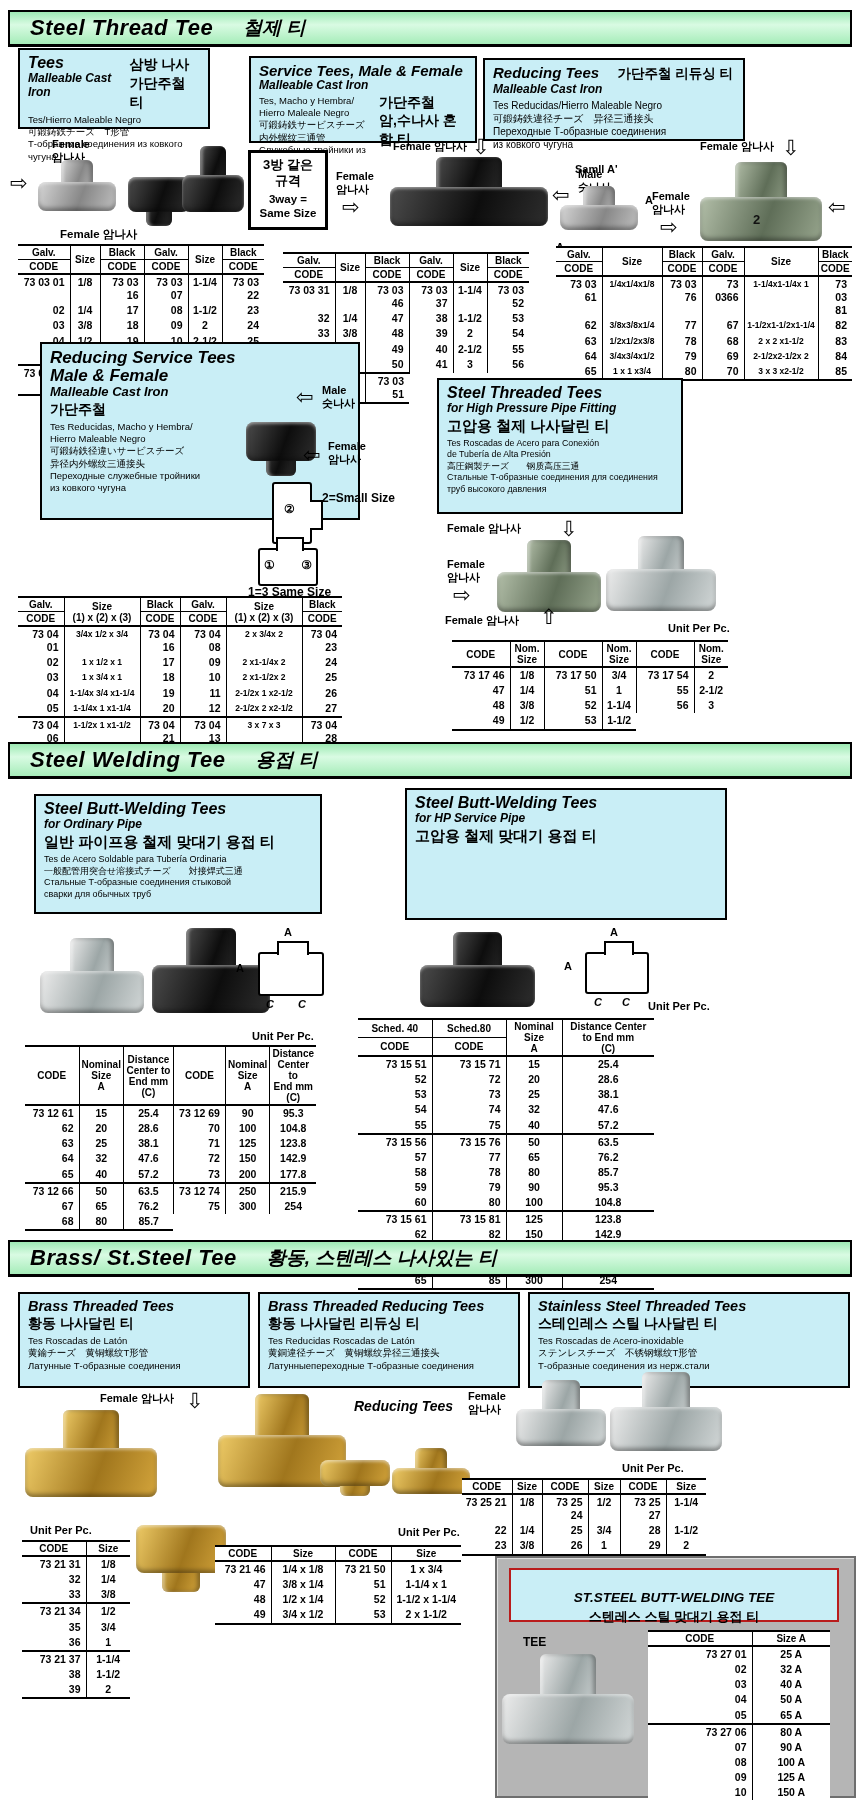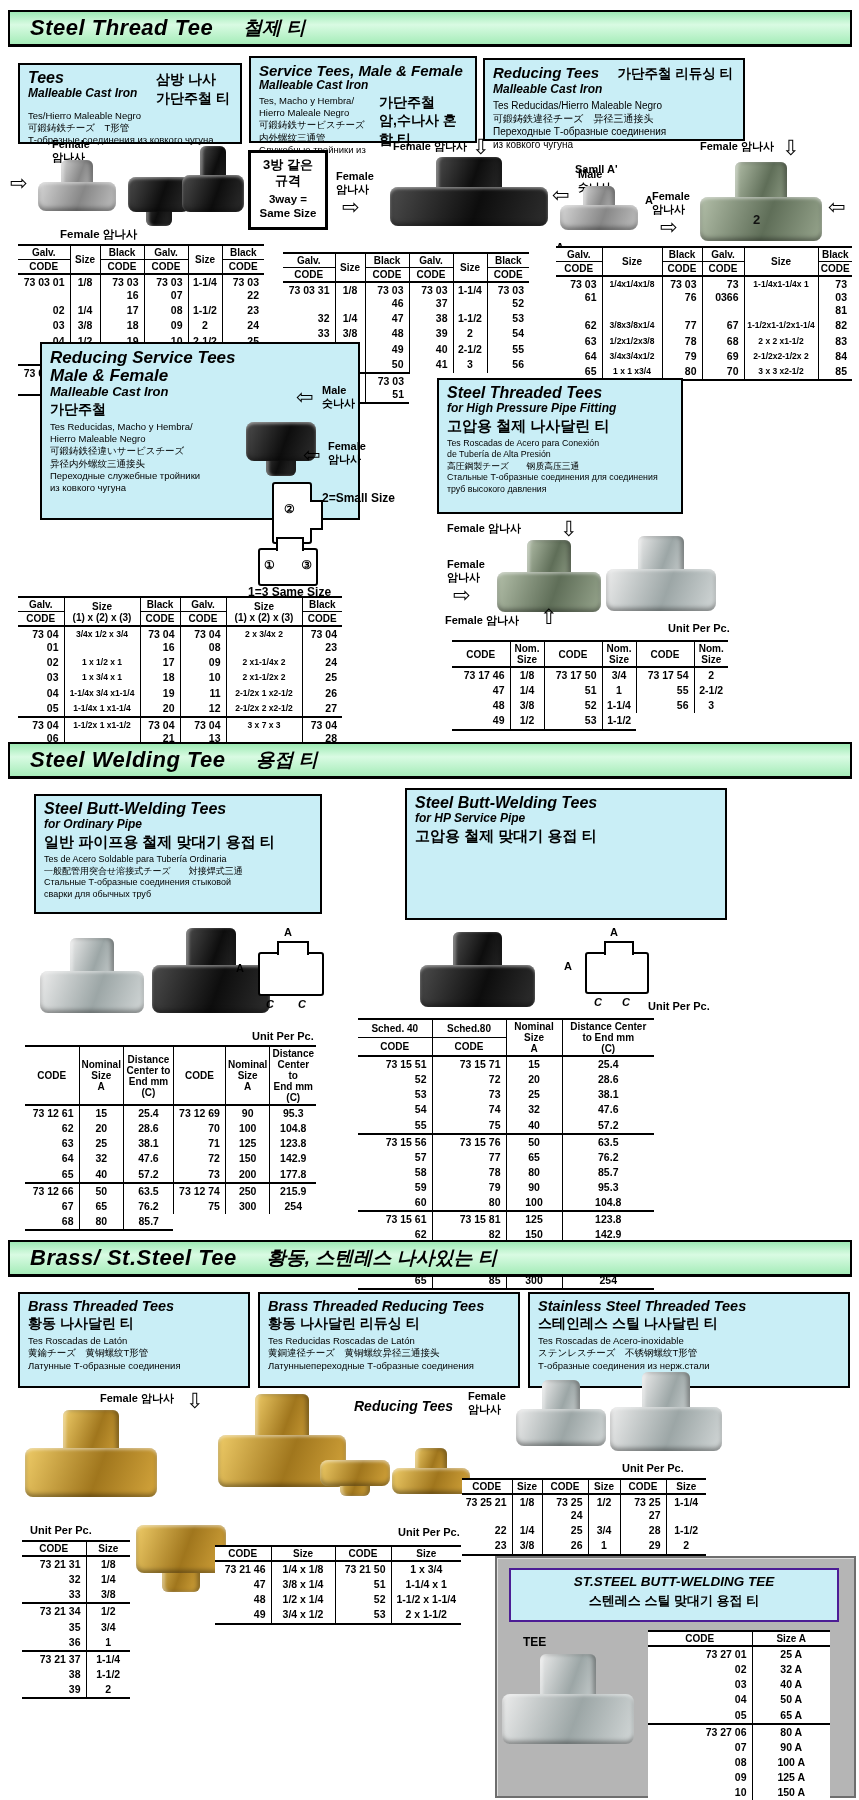--- a/index.html
+++ b/index.html
@@ -52,34 +52,34 @@
   
   .dgm{position:absolute;border:2px solid #000;border-radius:3px;background:#fff}
   .dgm .stem-t{position:absolute;left:28%;width:44%;top:-13px;height:12px;border:2px solid #000;border-bottom:none;background:#fff}
   .dgm .stem-r{position:absolute;top:28%;height:44%;right:-13px;width:11px;border:2px solid #000;border-left:none;background:#fff}
   .dgm .cnum{position:absolute;font-size:12px;font-weight:bold}
   
   .threeway{position:absolute;border:3px solid #000;background:#fff;text-align:center;box-sizing:border-box;padding-top:4px}
   .threeway .a{font-weight:bold;font-size:13px;white-space:pre-line;line-height:1.25}
   .threeway .b{font-weight:bold;font-size:11.5px;white-space:pre-line;line-height:1.3;margin-top:2px}
   .panel{position:absolute;background:#b5b5b5;border:2px solid #6e6e6e;box-shadow:inset 1px 1px 0 #ddd}
-  .ptitle{position:absolute;background:#c9eef6;border:2px solid #4c1d95;box-sizing:border-box;text-align:center;padding-top:4px}
+  .ptitle{position:absolute;background:#c9eef6;border:2px solid #b91c1c;box-sizing:border-box;text-align:center;padding-top:20px}
   .ptitle .p1{font-style:italic;font-weight:bold;font-size:13.5px}
   .ptitle .p2{font-weight:bold;font-size:13px;margin-top:3px}
   .ovl{position:absolute;font-weight:bold;font-size:13px;color:#111}
 </style>
 </head>
 <body>
 
 <div class="sec-hdr abs" style="left:8px;top:10px;width:844px;height:37px">
   <span class="en">Steel  Thread Tee</span>
   <span class="kr">철제 티</span>
 </div>
 
-<div class="ibox abs" style="left:18px;top:63px;width:224px;height:81px">
+<div class="ibox abs" style="left:18px;top:48px;width:192px;height:81px">
   <div class="row">
     <div>
       <div class="t1">Tees</div>
       <div class="t2">Malleable Cast Iron</div>
     </div>
     <div class="kr" style="padding-right:2px">삼방 나사
 가단주철 티</div>
   </div>
   <div class="ln">Tes/Hierro Maleable Negro
 可鍛鋳鉄チーズ　T形管

